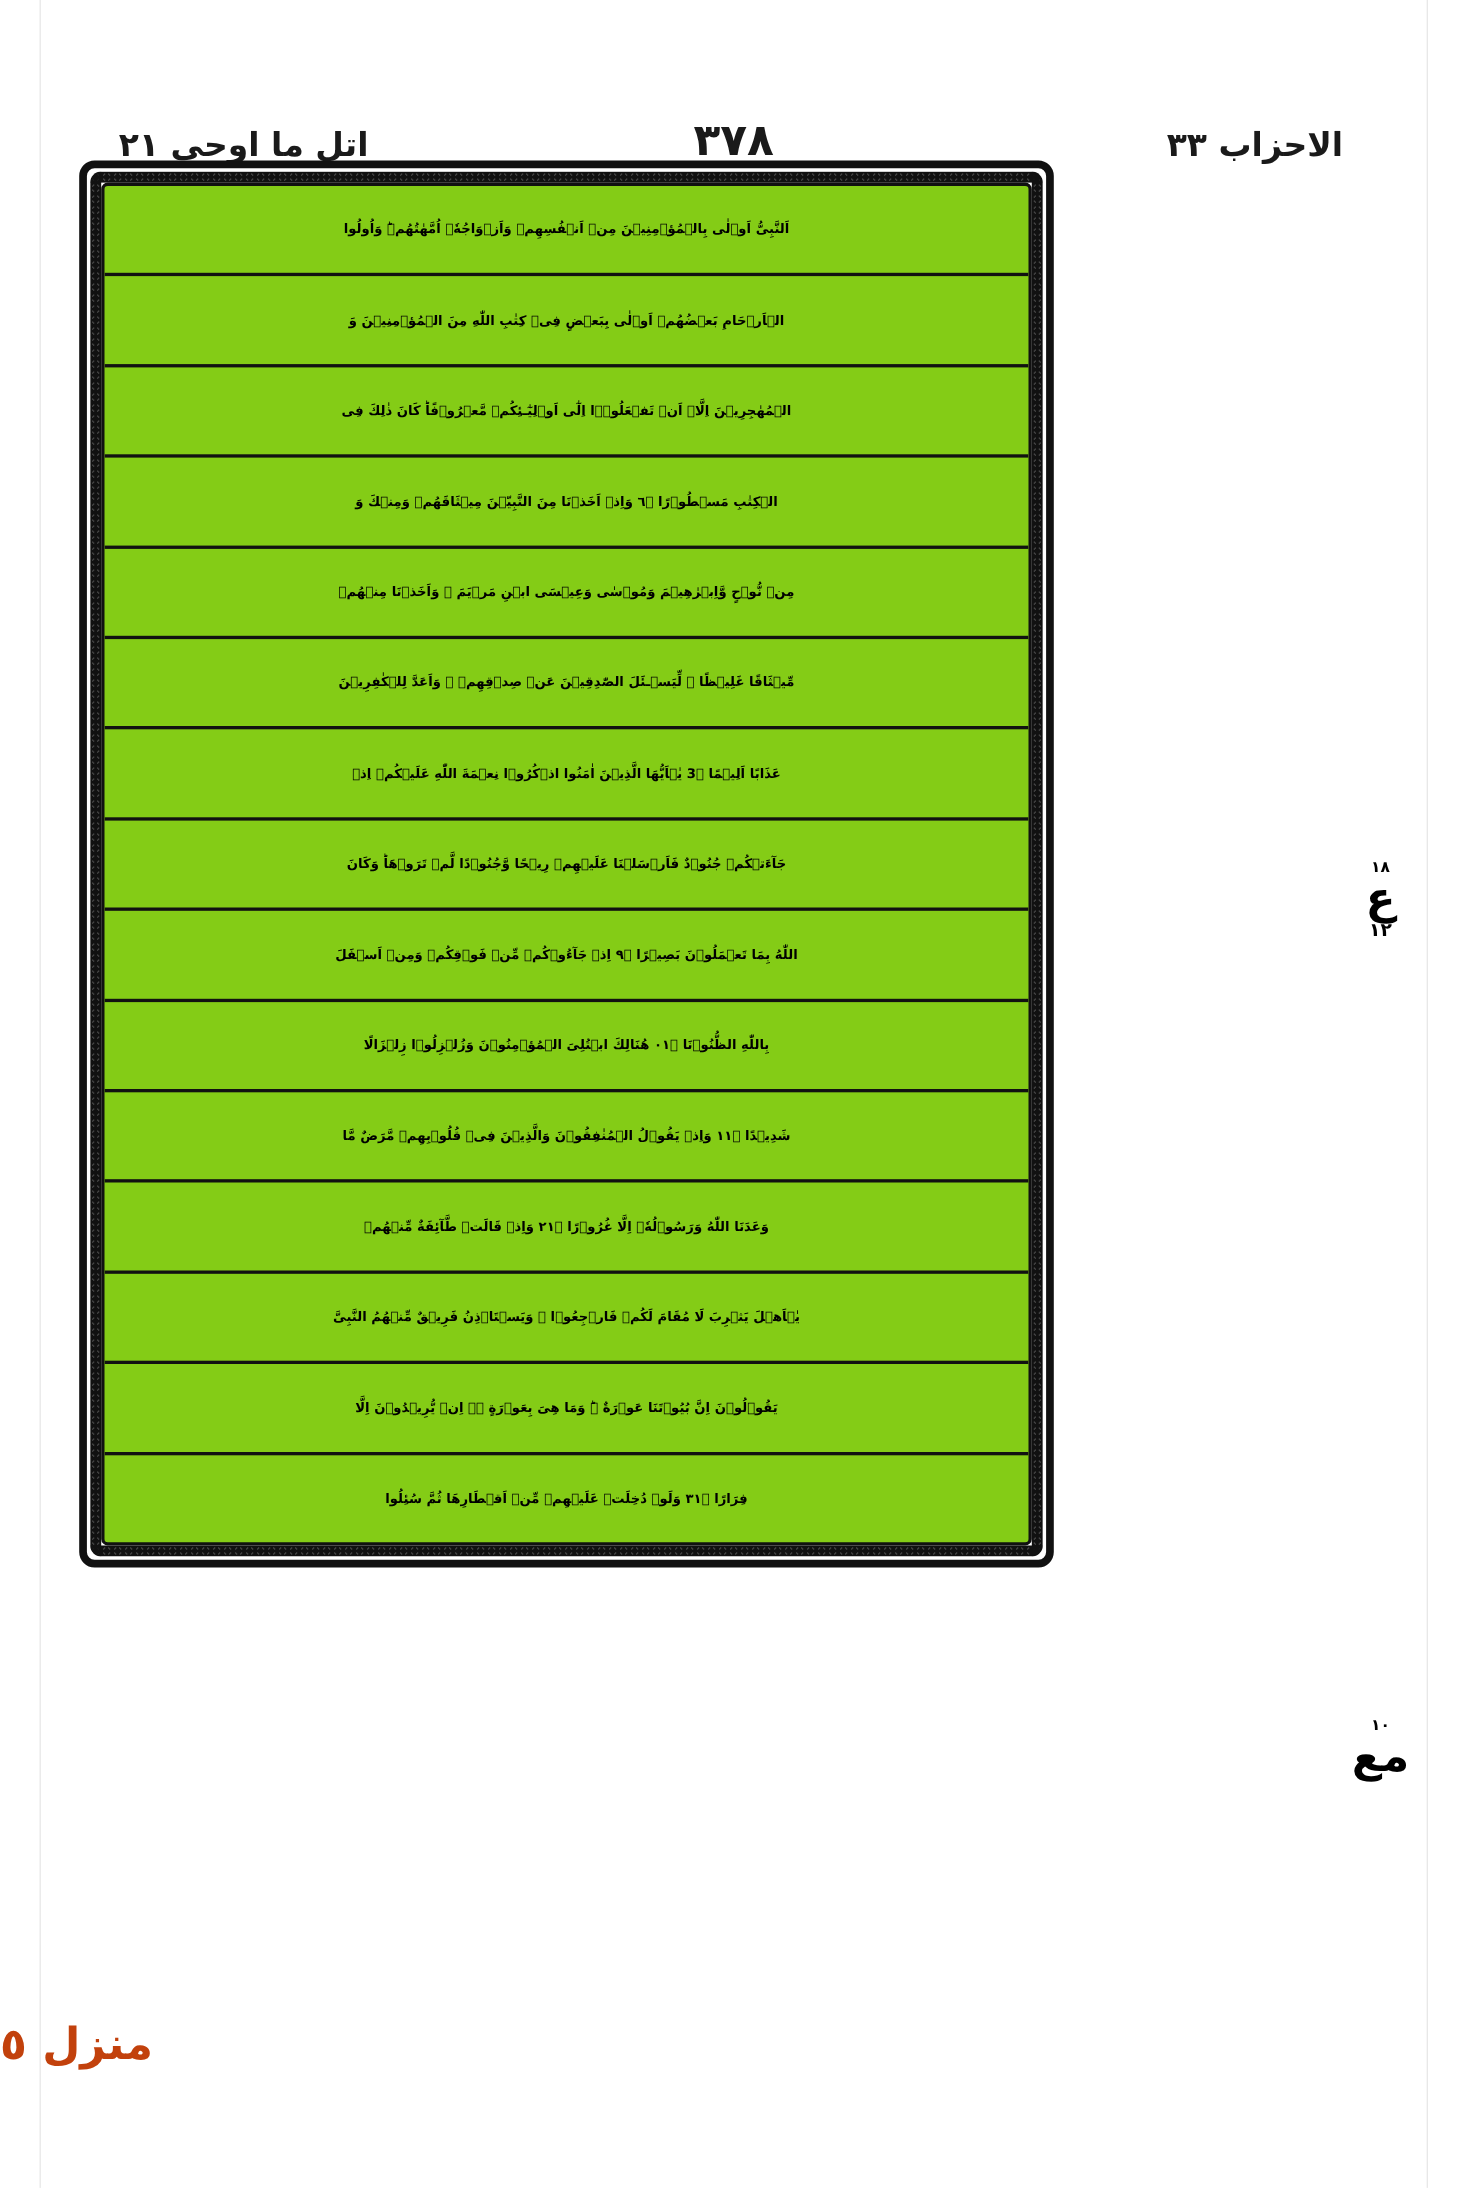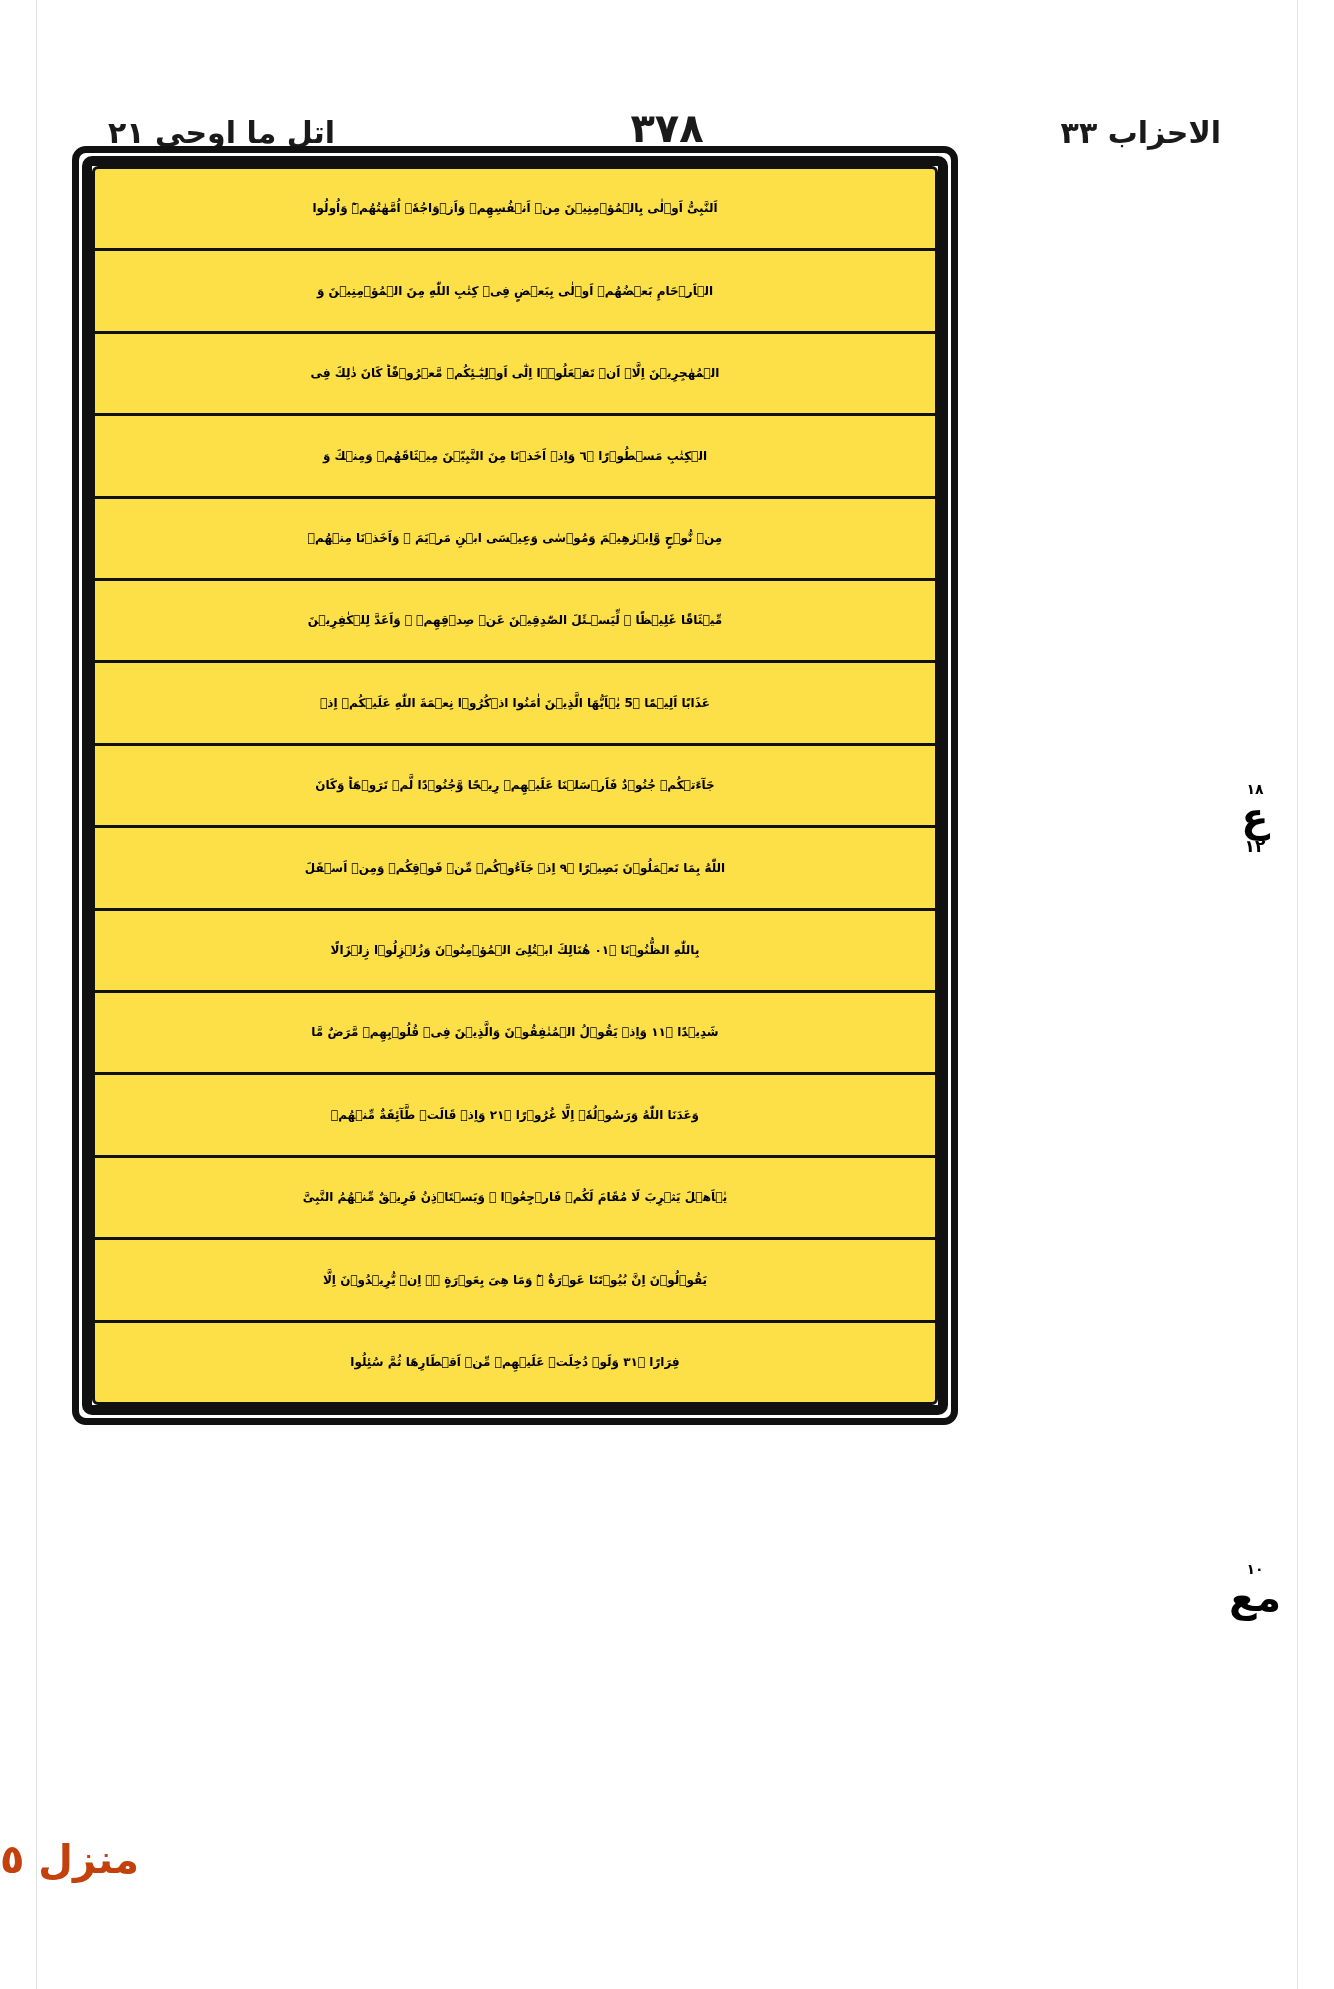--- a/index.html
+++ b/index.html
@@ -84,21 +84,21 @@
       repeating-radial-gradient(circle at 5px 5px, #111 0 3.2px, transparent 3.4px) top left / 10px 10px repeat-y,
       repeating-radial-gradient(circle at 5px 5px, #111 0 3.2px, transparent 3.4px) top right / 10px 10px repeat-y;
     pointer-events: none;
   }
   .frame-inner {
     position: absolute;
     inset: 13px;
     border: 3px solid #111111;
     border-radius: 6px;
     box-sizing: border-box;
-    background: #fde047;
+    background: #84cc16;
     overflow: hidden;
   }
 
   
   .lines {
     position: absolute;
     inset: 0;
     display: flex;
     flex-direction: column;
     direction: rtl;
@@ -206,21 +206,21 @@
           <div class="qline">
             <span class="qtext" style="font-size: 12px;">الۡكِتٰبِ مَسۡطُوۡرًا ۝٦ وَاِذۡ اَخَذۡنَا مِنَ النَّبِيّٖنَ مِيۡثَاقَهُمۡ وَمِنۡكَ وَ</span>
           </div>
           <div class="qline">
             <span class="qtext" style="font-size: 12px;">مِنۡ نُّوۡحٍ وَّاِبۡرٰهِيۡمَ وَمُوۡسٰى وَعِيۡسَى ابۡنِ مَرۡيَمَ ۖ وَاَخَذۡنَا مِنۡهُمۡ</span>
           </div>
           <div class="qline">
             <span class="qtext" style="font-size: 12px;">مِّيۡثَاقًا غَلِيۡظًا ۙ لِّيَسۡـئَلَ الصّٰدِقِيۡنَ عَنۡ صِدۡقِهِمۡ ۚ وَاَعَدَّ لِلۡكٰفِرِيۡنَ</span>
           </div>
           <div class="qline">
-            <span class="qtext" style="font-size: 12px;">عَذَابًا اَلِيۡمًا ۝5 يٰۤاَيُّهَا الَّذِيۡنَ اٰمَنُوا اذۡكُرُوۡا نِعۡمَةَ اللّٰهِ عَلَيۡكُمۡ اِذۡ</span>
+            <span class="qtext" style="font-size: 12px;">عَذَابًا اَلِيۡمًا ۝3 يٰۤاَيُّهَا الَّذِيۡنَ اٰمَنُوا اذۡكُرُوۡا نِعۡمَةَ اللّٰهِ عَلَيۡكُمۡ اِذۡ</span>
           </div>
           <div class="qline">
             <span class="qtext" style="font-size: 12px;">جَآءَتۡكُمۡ جُنُوۡدٌ فَاَرۡسَلۡنَا عَلَيۡهِمۡ رِيۡحًا وَّجُنُوۡدًا لَّمۡ تَرَوۡهَاؕ وَكَانَ</span>
           </div>
           <div class="qline">
             <span class="qtext" style="font-size: 12px;">اللّٰهُ بِمَا تَعۡمَلُوۡنَ بَصِيۡرًا ۝٩ اِذۡ جَآءُوۡكُمۡ مِّنۡ فَوۡقِكُمۡ وَمِنۡ اَسۡفَلَ</span>
           </div>
           <div class="qline">
             <span class="qtext" style="font-size: 12px;">بِاللّٰهِ الظُّنُوۡنَا ۝١٠ هُنَالِكَ ابۡتُلِىَ الۡمُؤۡمِنُوۡنَ وَزُلۡزِلُوۡا زِلۡزَالًا</span>
           </div>

